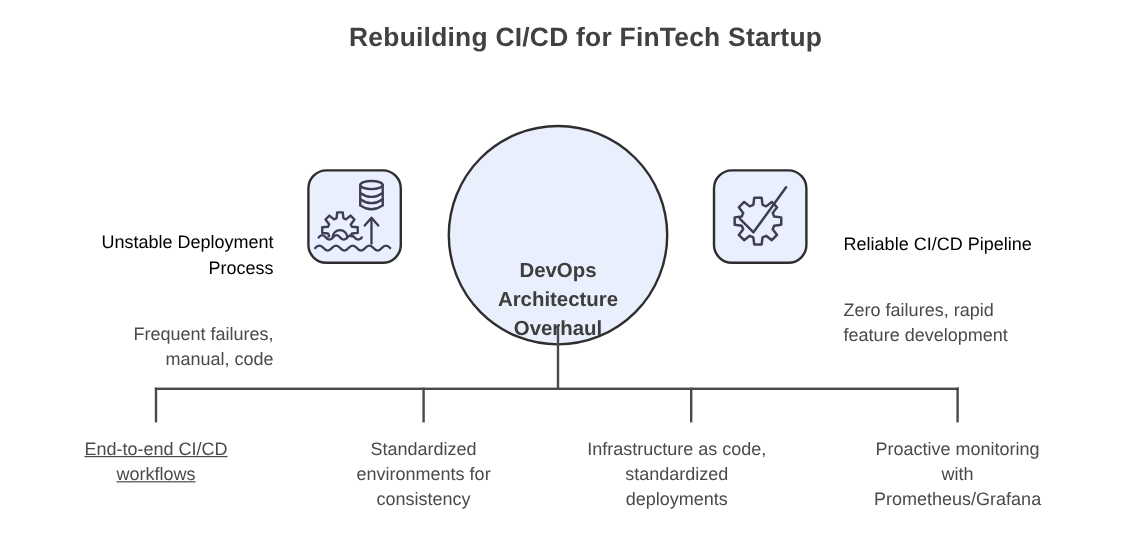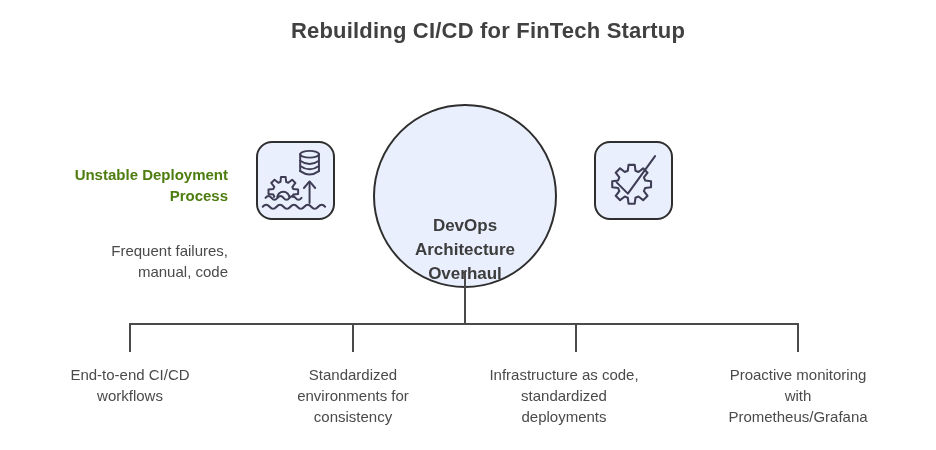--- a/index.html
+++ b/index.html
@@ -64,23 +64,24 @@
   .side-text {
     position: absolute;
     font-size: 15px;
     line-height: 21px;
     white-space: pre-line;
     color: #4a4a4a;
   }
   .side-text.pos-left  { left: 40px;  top: 143px; width: 188px; text-align: right; }
   .side-text.pos-right { left: 703px; top: 144px; width: 192px; text-align: left; }
   .side-text .heading {
-    font-weight: bold;
-    color: #4d7c0f;
+    font-weight: normal;
+    color: #000000;
     margin-bottom: 13px;
+    margin-top: 28px;
   }
   .line {
     position: absolute;
     background: #4a4a4a;
   }
   .line.trunk { left: 464px; top: 271px; width: 2px; height: 54px; }
   .line.hbar  { left: 129px; top: 323px; width: 670px; height: 2px; }
   .line.stub  { top: 323px; width: 2px; height: 29px; }
   .line.stub-1 { left: 129px; }
   .line.stub-2 { left: 352px; }
@@ -89,21 +90,21 @@
   .outcome {
     position: absolute;
     top: 364px;
     width: 212px;
     text-align: center;
     font-size: 15px;
     line-height: 21px;
     white-space: pre-line;
     color: #4a4a4a;
   }
-  .outcome.o-1 { left: 24px;  }
+  .outcome.o-1 { left: 24px; text-decoration: underline;  }
   .outcome.o-2 { left: 247px; }
   .outcome.o-3 { left: 458px; }
   .outcome.o-4 { left: 692px; }
 </style>
 </head>
 <body>
 
 <div class="stage">
 
   <div class="title">Rebuilding CI/CD for FinTech Startup</div>
@@ -149,20 +150,25 @@
 Overhaul</div>
   </div>
 
   <div class="icon-box pos-right">
     <svg width="75" height="75" viewBox="0 0 80 80" fill="none" stroke="#3f3d56" stroke-width="2.2" stroke-linecap="round" stroke-linejoin="round">
       <path d="M52.4,39.9 L58.7,40.7 L58.7,47.3 L52.4,48.1 L51.1,51.3 L55,56.3 L50.3,61 L45.3,57.1 L42.1,58.4 L41.3,64.7 L34.7,64.7 L33.9,58.4 L30.7,57.1 L25.7,61 L21,56.3 L24.9,51.3 L23.6,48.1 L17.3,47.3 L17.3,40.7 L23.6,39.9 L24.9,36.7 L21,31.7 L25.7,27 L30.7,30.9 L33.9,29.6 L34.7,23.3 L41.3,23.3 L42.1,29.6 L45.3,30.9 L50.3,27 L55,31.7 L51.1,36.7 Z"></path>
       <path d="M22,42 L34,54 L63,14"></path>
     </svg>
   </div>
 
+  <div class="side-text pos-right">
+    <div class="heading">Reliable CI/CD Pipeline</div>
+    <div class="body">Zero failures, rapid
+feature development</div>
+  </div>
 
   <div class="line trunk"></div>
   <div class="line hbar"></div>
   <div class="line stub stub-1"></div>
   <div class="line stub stub-2"></div>
   <div class="line stub stub-3"></div>
   <div class="line stub stub-4"></div>
 
   <div class="outcome o-1">End-to-end CI/CD
 workflows</div>

